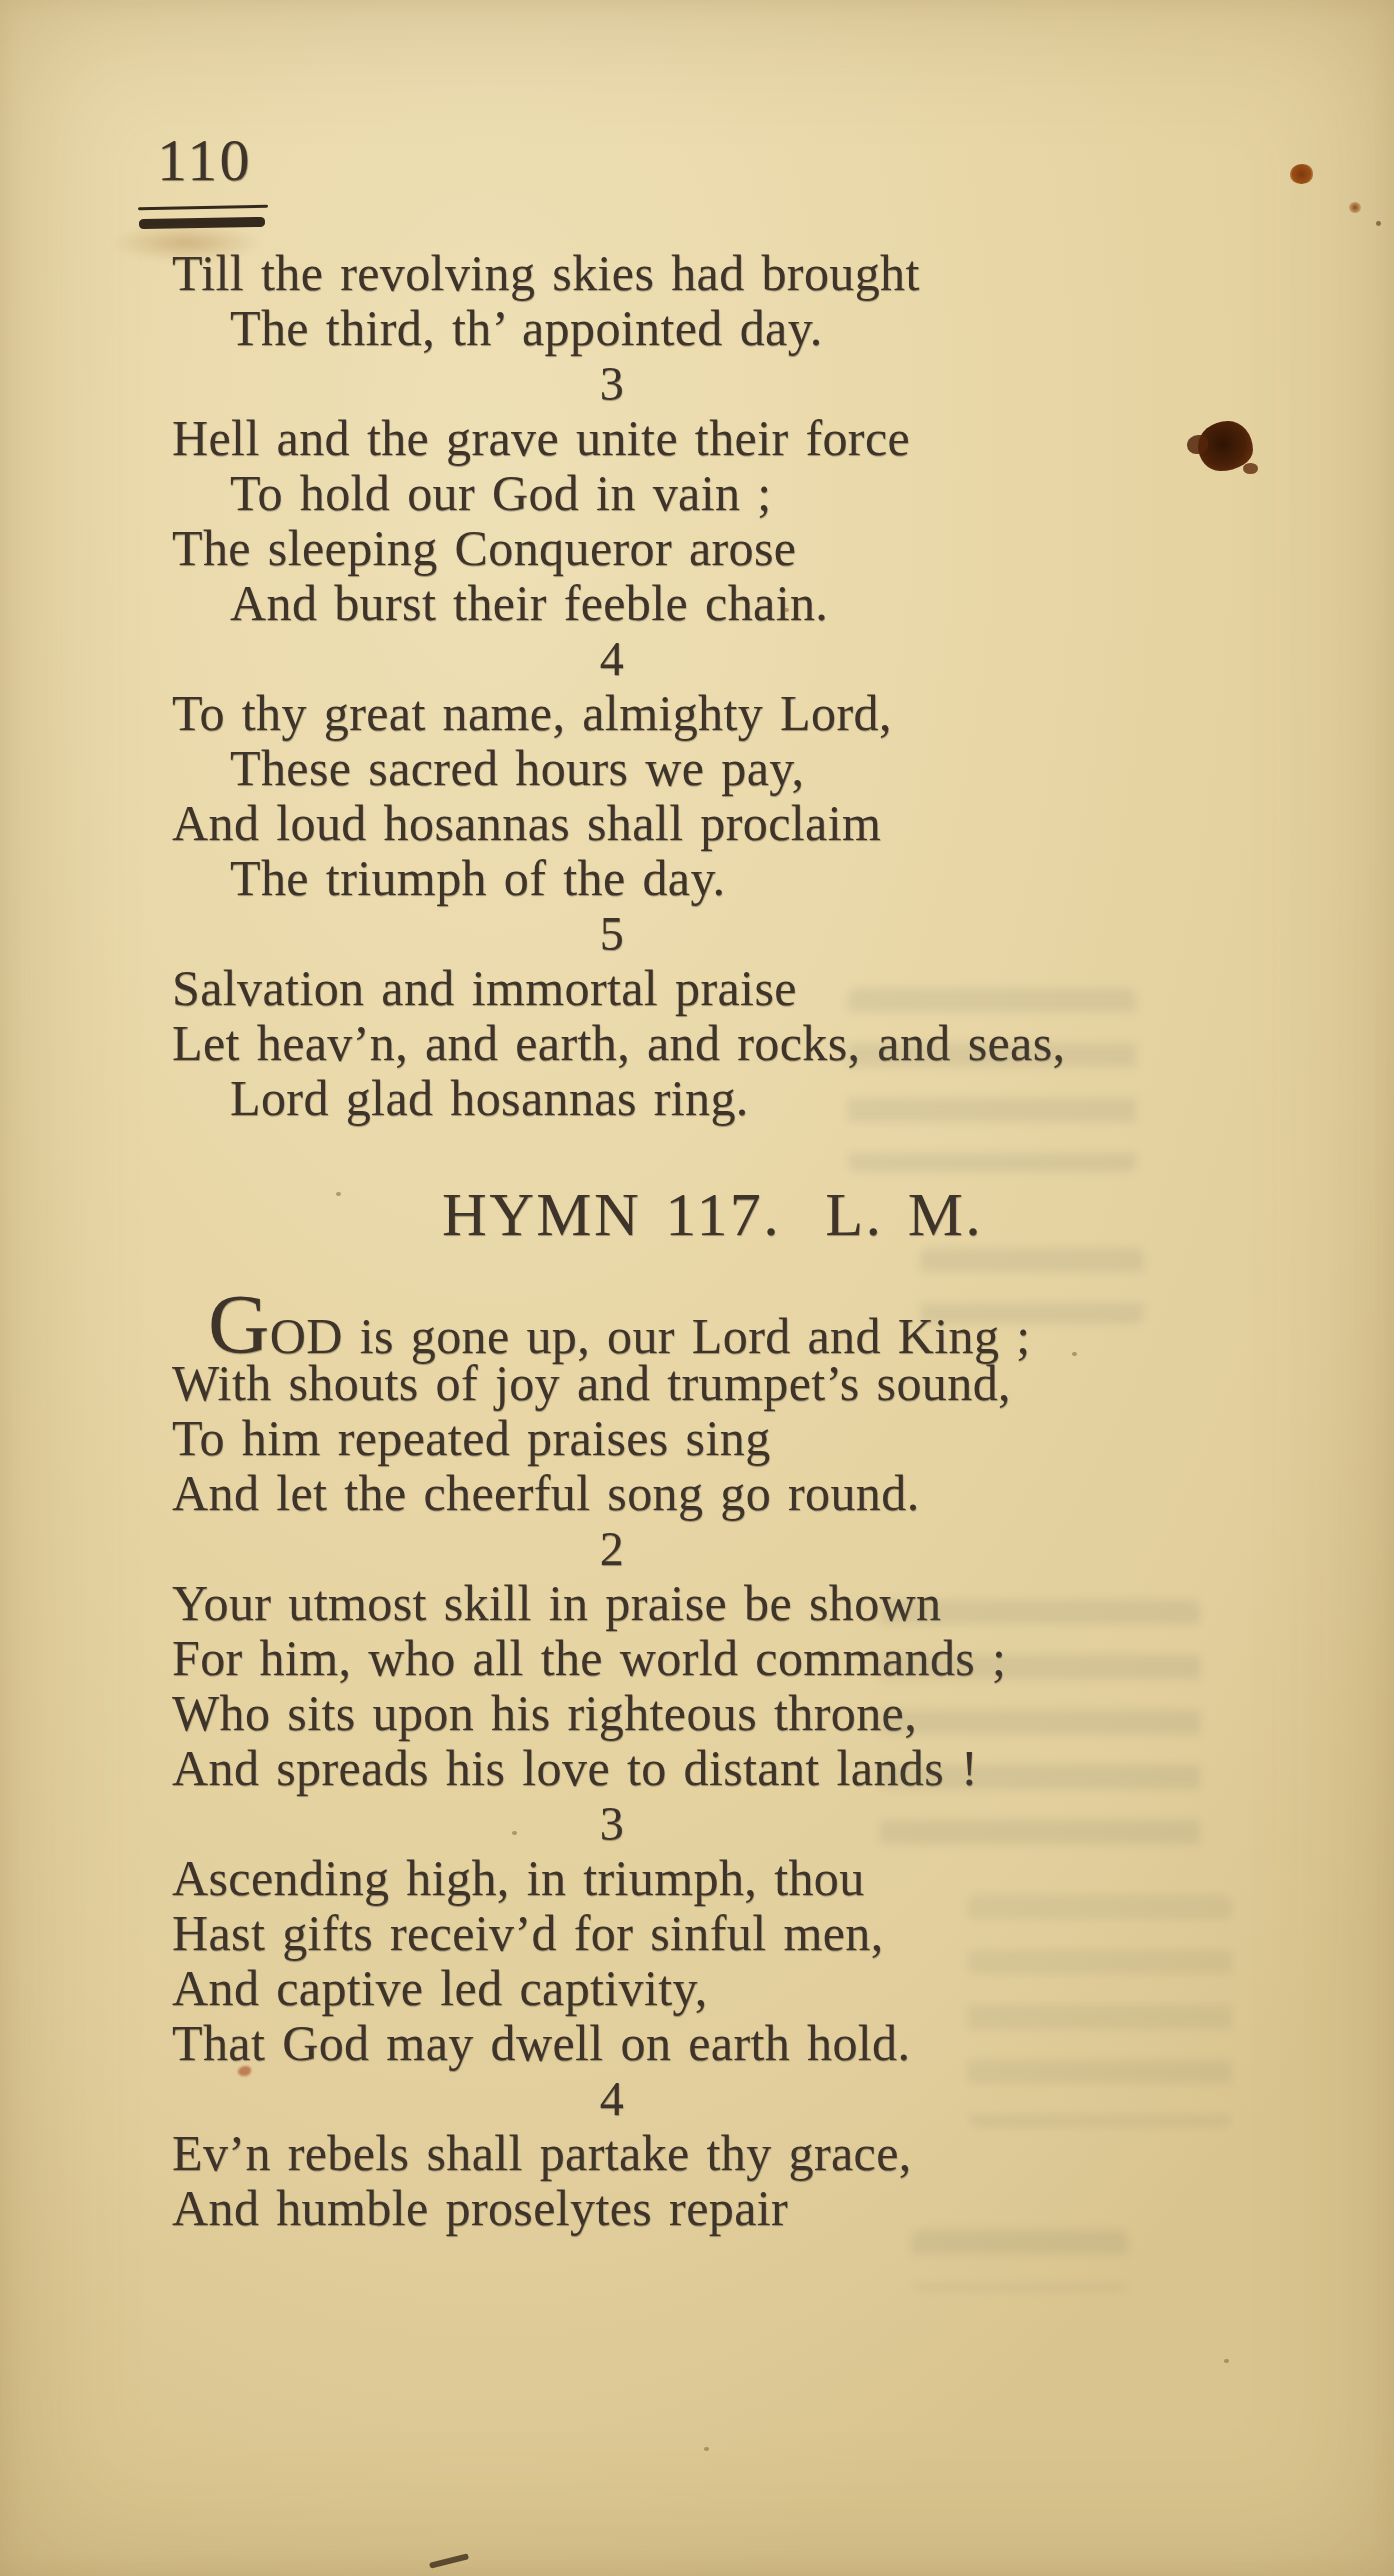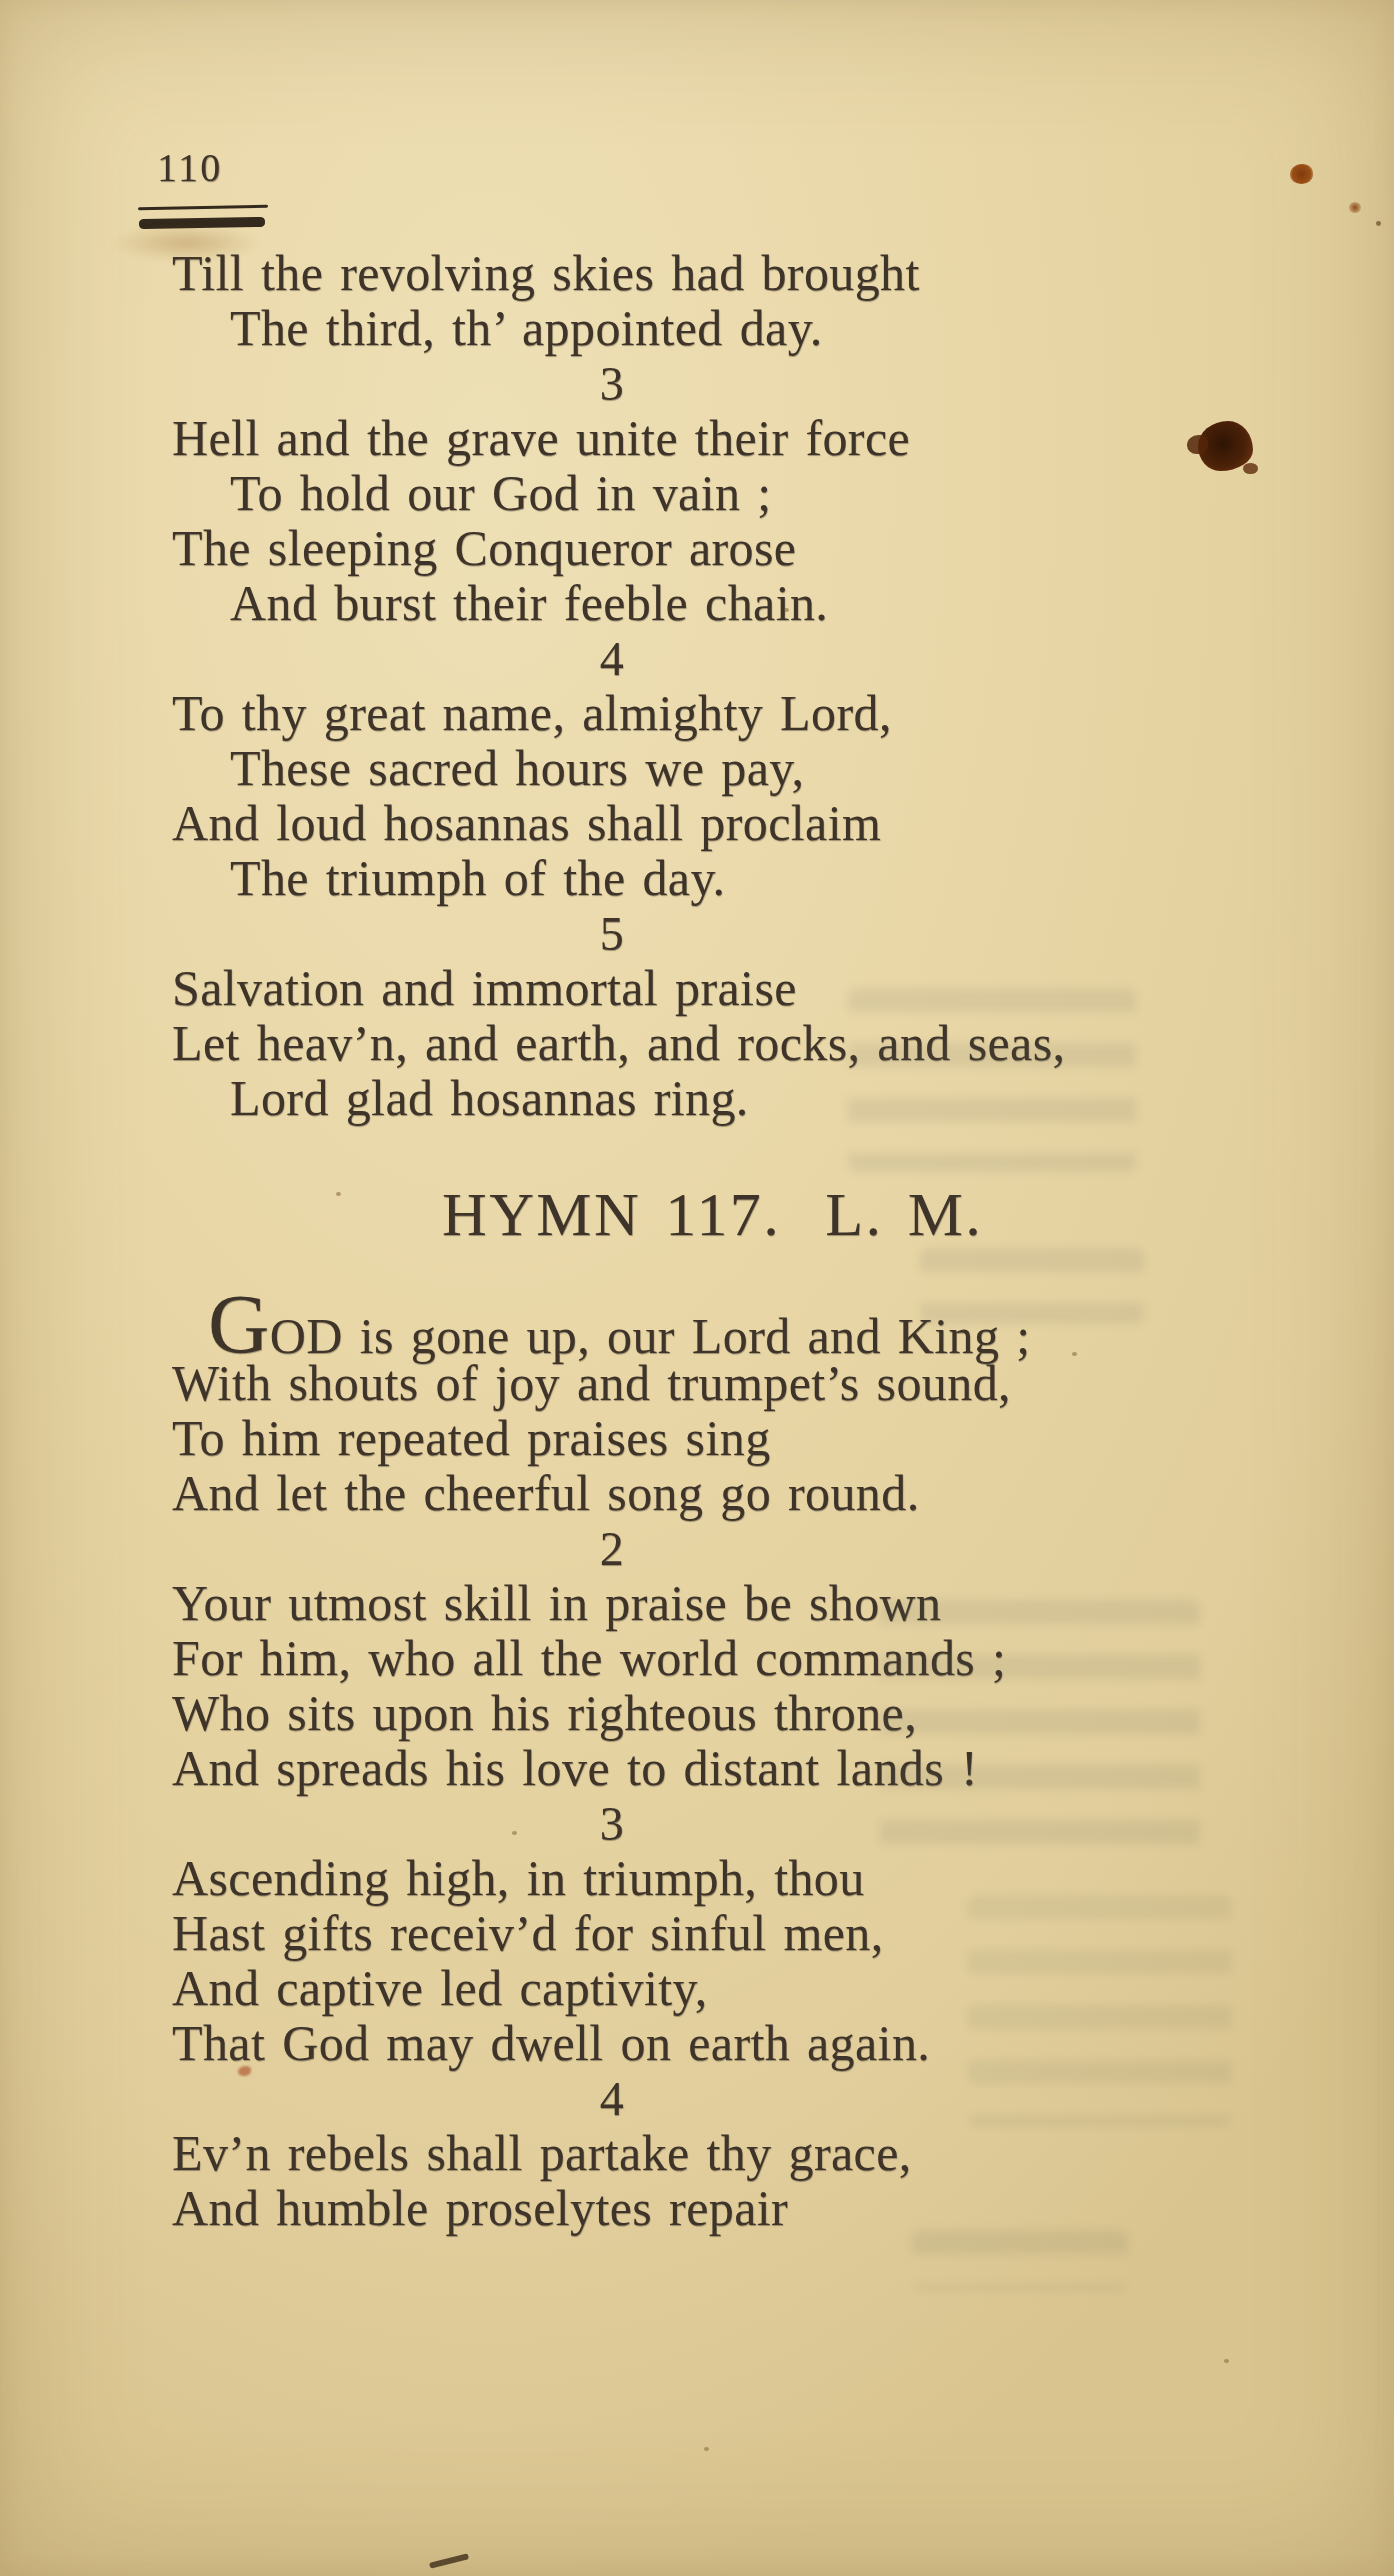--- a/index.html
+++ b/index.html
@@ -8,22 +8,22 @@
     background: radial-gradient(ellipse 1200px 2159px at 35% 18%, #eee0b6 0%, #e8d6a6 45%, #e1ce9c 80%, #d9c48f 100%);
     font-family: "Liberation Serif", "DejaVu Serif", serif;
     color:#3e342a;
   }
   .vignette {
     position:absolute; inset:0; pointer-events:none;
     box-shadow: inset 0 0 136px rgba(124,98,48,.28), inset 0 0 24px rgba(124,98,48,.10);
   }
   
   .pagenum {
-    position:absolute; left:157px; top:136px;
-    font-size:40px; letter-spacing:2.4px; line-height:64px;
+    position:absolute; left:157px; top:128px;
+    font-size:60px; letter-spacing:2.4px; line-height:64px;
     text-shadow:0.6px 0.7px 1px rgba(50,40,28,.5);
   }
   .rule { position:absolute; background:#33291c; }
   .rule-thin  { left:138px; top:206px; width:130px; height:3.2px;  border-radius:2.4px; transform:rotate(-1.2deg); }
   .rule-thick { left:139px; top:218px; width:126px; height:10.4px; border-radius:4.8px/4px; transform:rotate(-1deg); }
   
   .text-block { position:absolute; left:172px; top:246px; width:1040px; }
   .line {
     font-size:50px; line-height:55px; height:55px; white-space:nowrap;
     letter-spacing:0.4px; word-spacing:4px;
@@ -106,21 +106,21 @@
   <div class="line flush">And let the cheerful song go round.</div>
   <div class="line num">2</div>
   <div class="line flush">Your utmost skill in praise be shown</div>
   <div class="line flush">For him, who all the world commands ;</div>
   <div class="line flush">Who sits upon his righteous throne,</div>
   <div class="line flush">And spreads his love to distant lands !</div>
   <div class="line num">3</div>
   <div class="line flush">Ascending high, in triumph, thou</div>
   <div class="line flush">Hast gifts receiv’d for sinful men,</div>
   <div class="line flush">And captive led captivity,</div>
-  <div class="line flush">That God may dwell on earth again.</div>
+  <div class="line flush">That God may dwell on earth hold.</div>
   <div class="line num">4</div>
   <div class="line flush">Ev’n rebels shall partake thy grace,</div>
   <div class="line flush">And humble proselytes repair</div>
 </div>
 
 <div class="blemish stain-topleft"></div>
 <div class="blemish ink-blot"></div>
 <div class="blemish fox1"></div>
 <div class="blemish fox2"></div>
 <div class="blemish fox3"></div>

